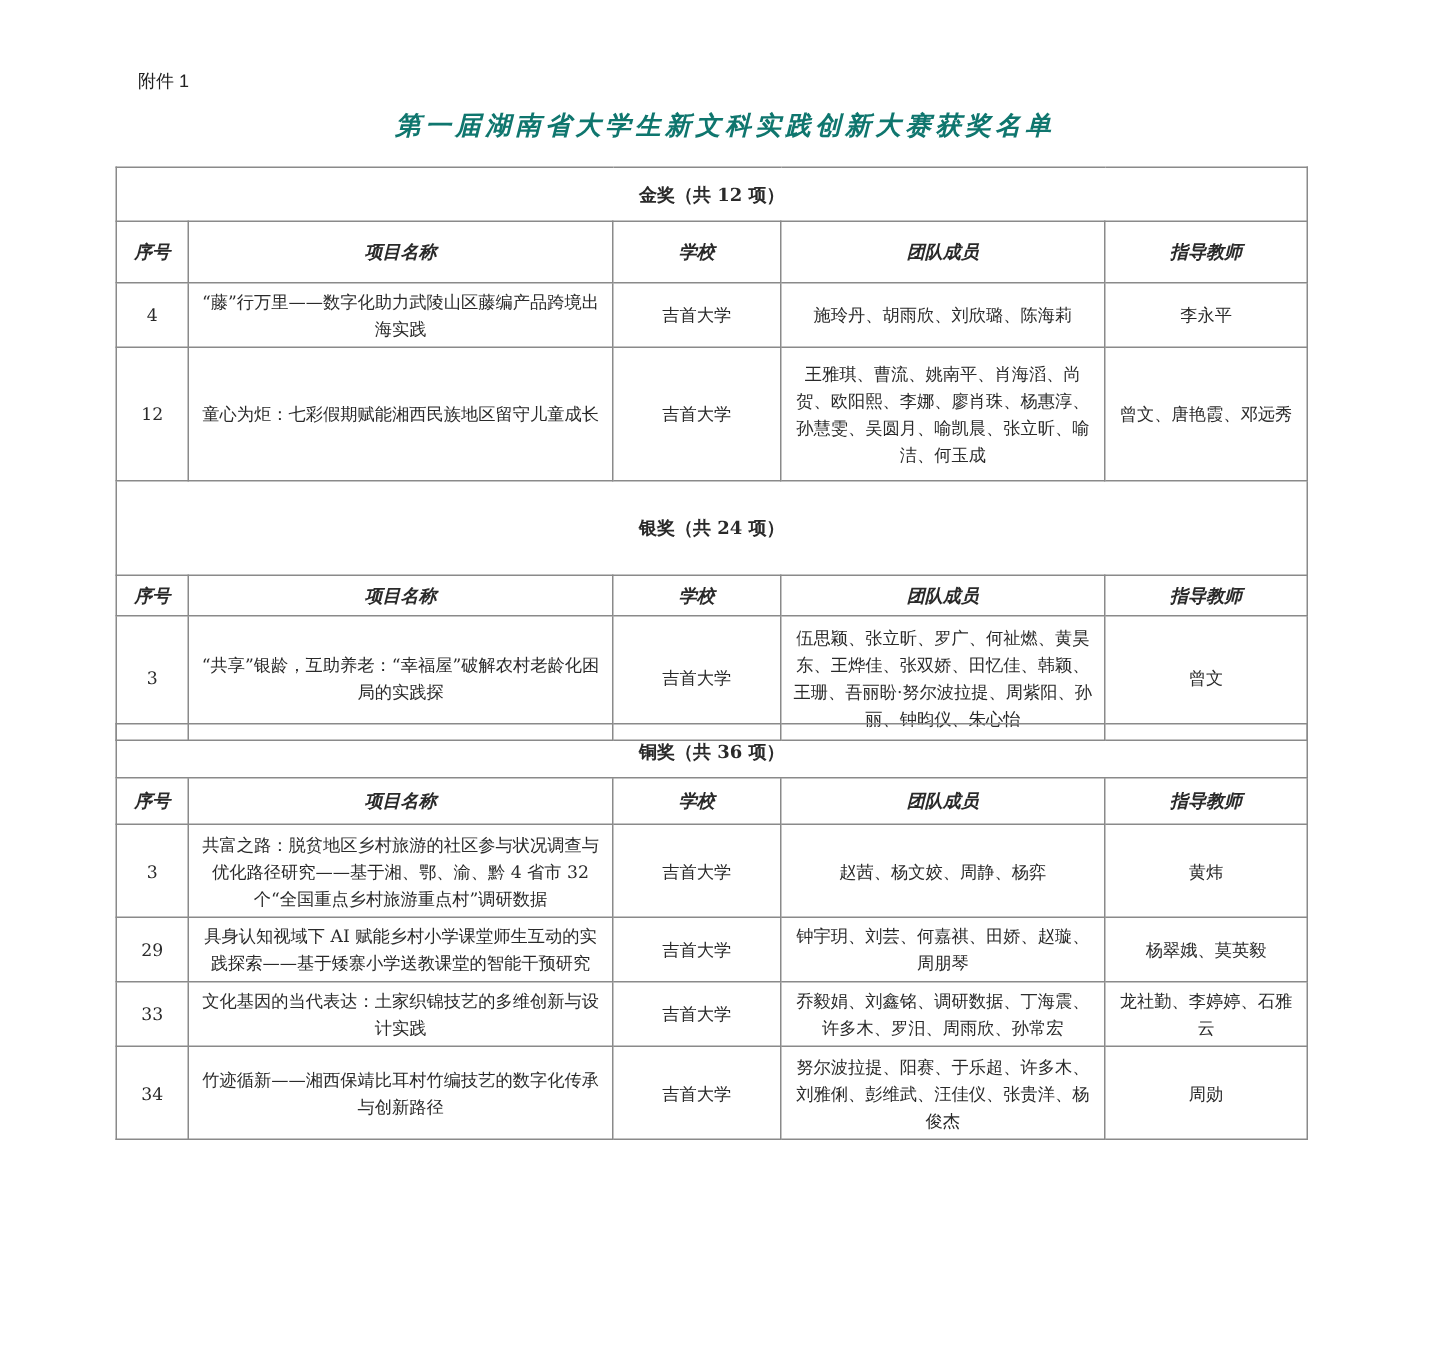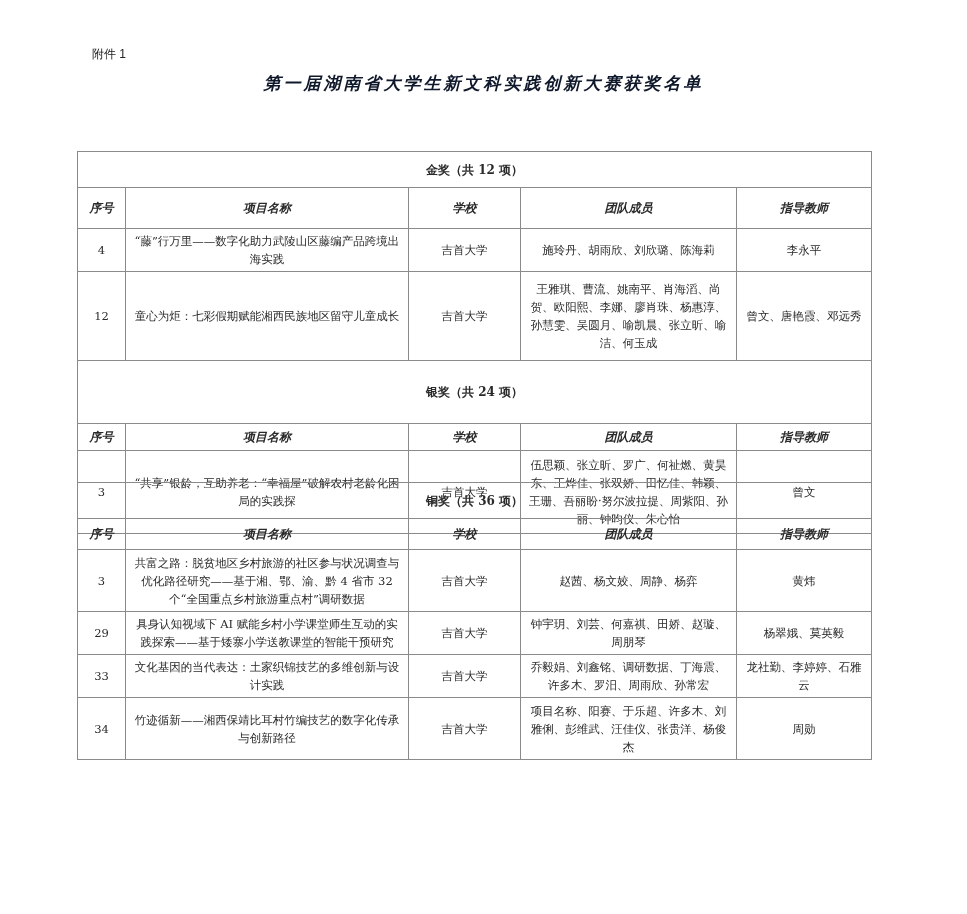--- a/index.html
+++ b/index.html
@@ -9,21 +9,21 @@
     color: #2a2a2a;
   }
   .attachment {
     position: absolute; left: 92px; top: 46px;
     font-family: "Liberation Sans", "DejaVu Sans", sans-serif;
     font-size: 12px; color: #222;
   }
   .doc-title {
     position: absolute; left: 0; width: 967px; top: 72px;
     text-align: center; font-size: 17px; font-weight: bold;
-    font-style: italic; letter-spacing: 3px; color: #0f172a;
+    font-style: italic; letter-spacing: 3px; color: #0f766e;
   }
   .tbl {
     position: absolute; left: 77px; width: 794px;
     border-collapse: collapse; table-layout: fixed;
     font-size: 11.5px; line-height: 18px;
   }
   .tbl td {
     border: 1px solid #8a8a8a; text-align: center; vertical-align: middle;
     padding: 0 6px; box-sizing: border-box;
   }
@@ -31,21 +31,21 @@
   .tbl td.hdr { font-weight: bold; font-size: 12px; font-style: italic; }
   .c1 { width: 48px; } .c2 { width: 283px; } .c3 { width: 112px; }
   .c4 { width: 216px; } .c5 { width: 135px; }
 </style>
 </head>
 <body>
 
 <div class="attachment">附件 1</div>
 <div class="doc-title">第一届湖南省大学生新文科实践创新大赛获奖名单</div>
 
-<table class="tbl" style="top:111px;margin-top:40px;">
+<table class="tbl" style="top:111px;">
   <colgroup>
       <col class="c1">
       <col class="c2">
       <col class="c3">
       <col class="c4">
       <col class="c5">
     </colgroup>
   <tbody>
       <tr style="height:36px;">
     <td colspan="5" class="title-cell">金奖（共 12 项）</td>
@@ -128,17 +128,17 @@
     <td>33</td>
     <td>文化基因的当代表达：土家织锦技艺的多维创新与设计实践</td>
     <td>吉首大学</td>
     <td>乔毅娟、刘鑫铭、调研数据、丁海震、许多木、罗汨、周雨欣、孙常宏</td>
     <td>龙社勤、李婷婷、石雅云</td>
   </tr>
   <tr style="height:62px;">
     <td>34</td>
     <td>竹迹循新——湘西保靖比耳村竹编技艺的数字化传承与创新路径</td>
     <td>吉首大学</td>
-    <td>项目名称、阳赛、于乐超、许多木、刘雅俐、彭维武、汪佳仪、张贵洋、杨俊杰</td>
+    <td>努尔波拉提、阳赛、于乐超、许多木、刘雅俐、彭维武、汪佳仪、张贵洋、杨俊杰</td>
     <td>周勋</td>
   </tr>
 </tbody>
   </table>
 
 </body></html>

